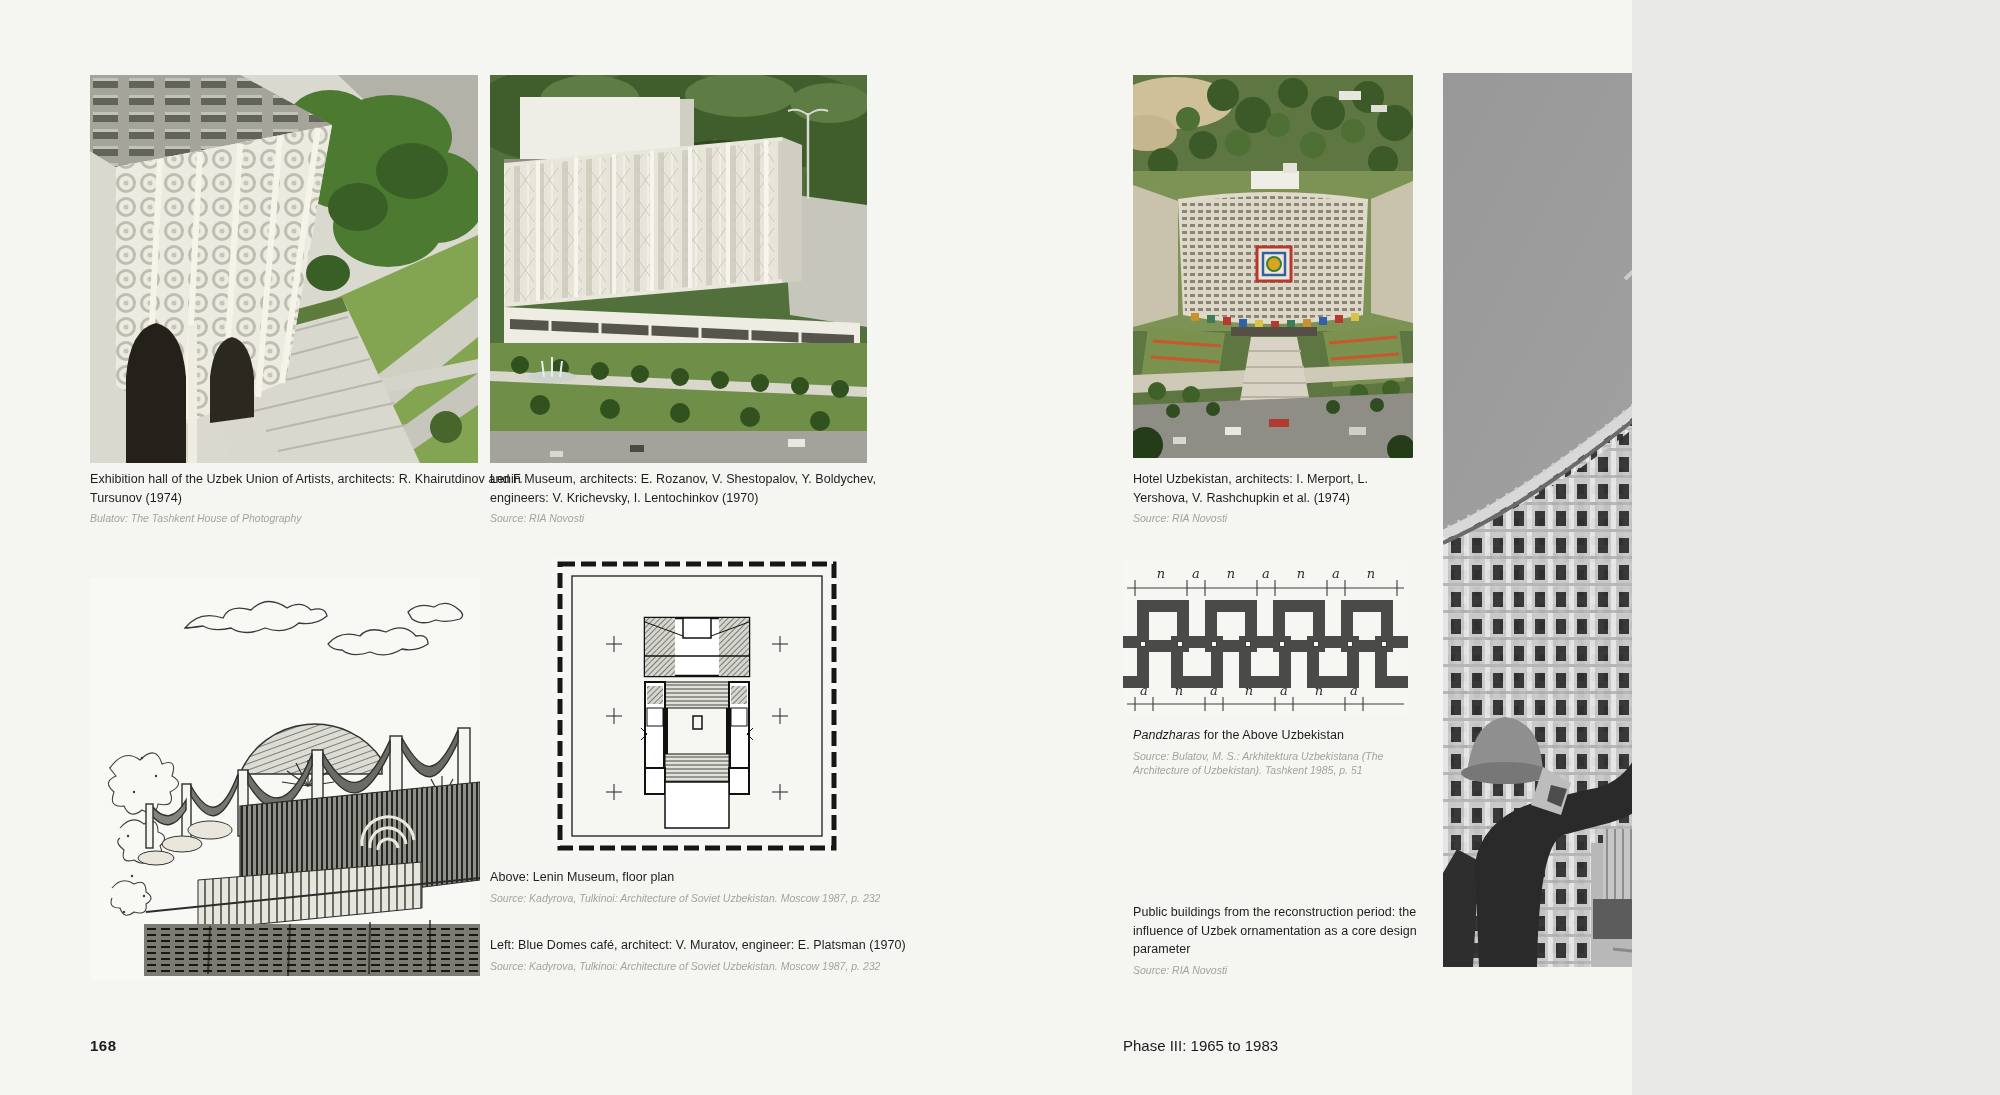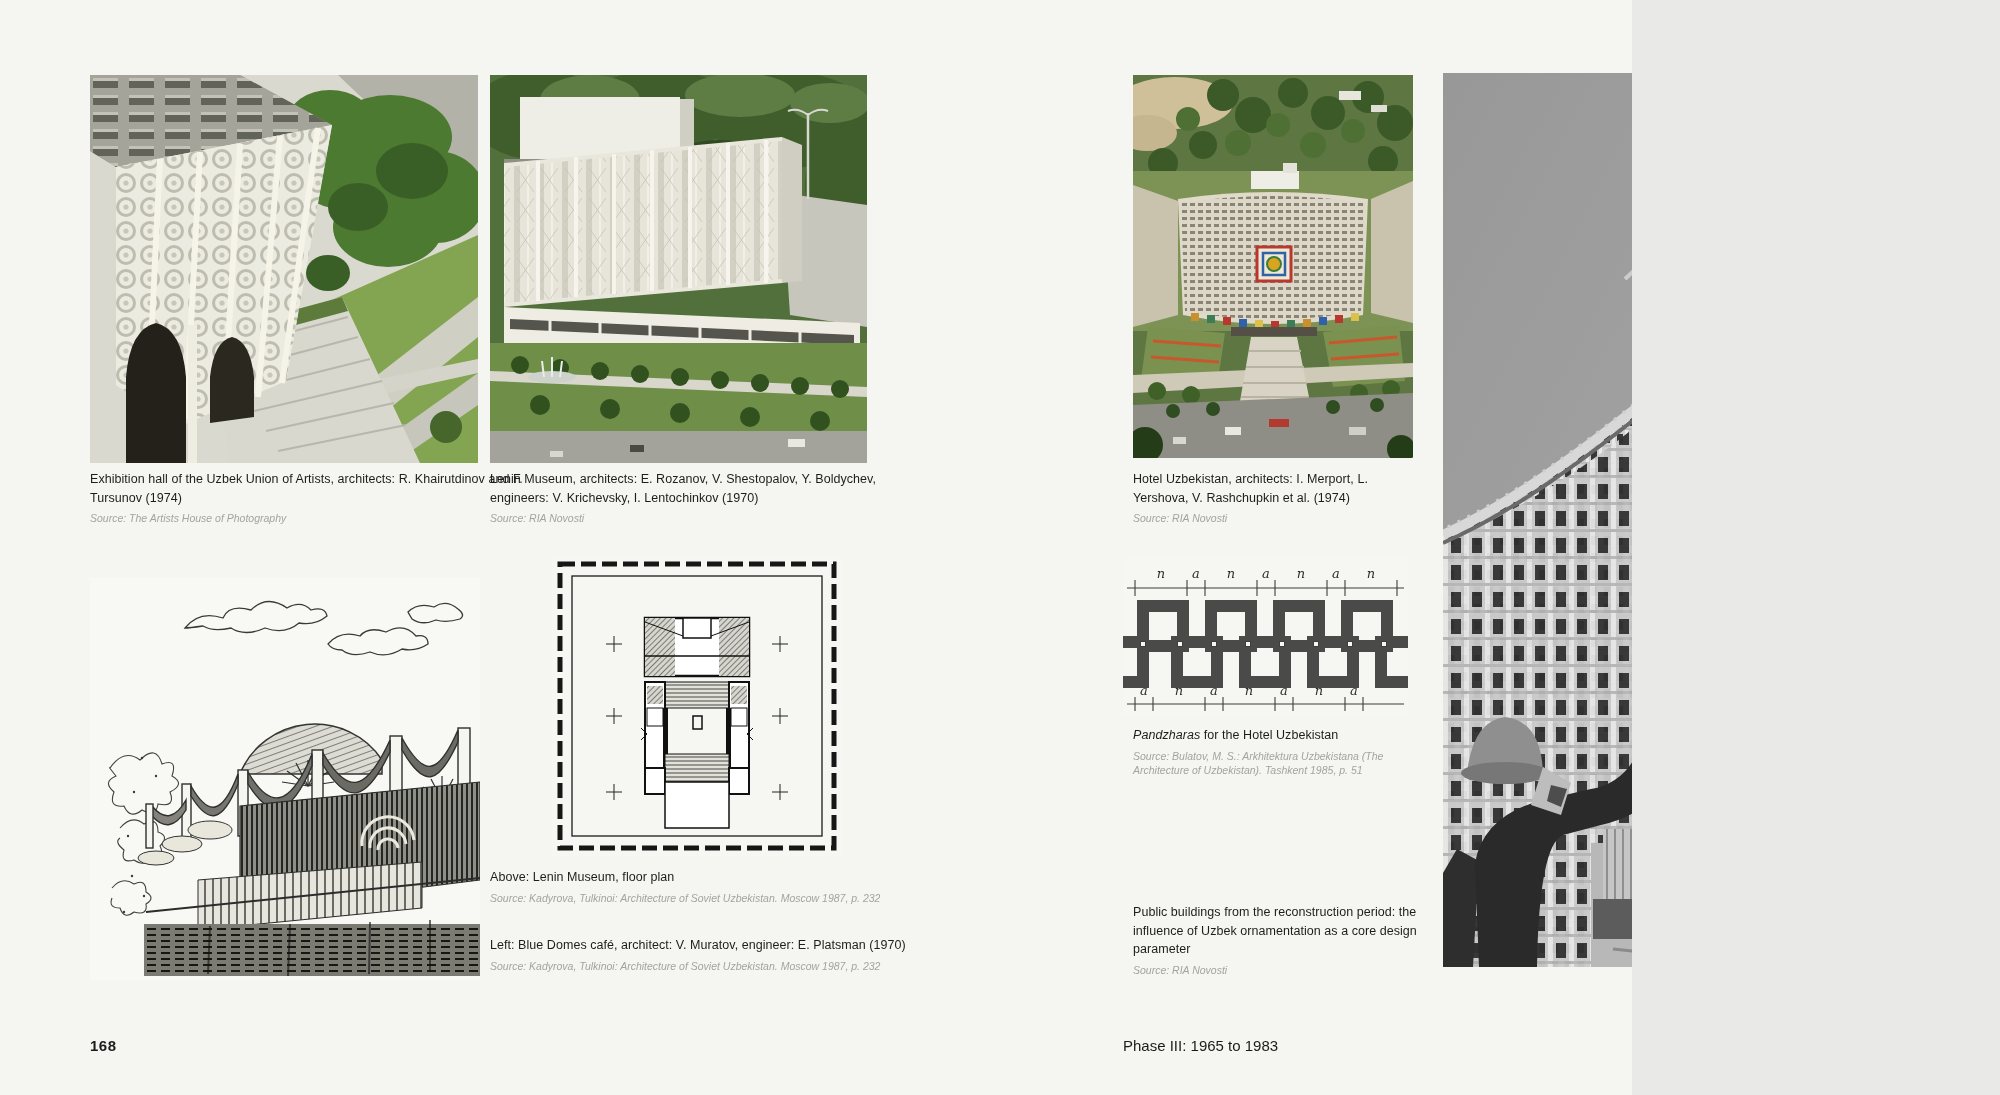--- a/index.html
+++ b/index.html
@@ -165,21 +165,21 @@
         </g>
       <rect x="0" y="356" width="377" height="32" fill="#a3a39b"></rect>
       <rect x="298" y="364" width="17" height="8" fill="#e8e8e2"></rect>
       <rect x="140" y="370" width="14" height="7" fill="#4a4a44"></rect>
       <rect x="60" y="376" width="13" height="6" fill="#d8d8d2"></rect>
     </svg>
   </div>
 
   <div class="abs" style="left:90px;top:470px;width:440px;">
     <p class="cap">Exhibition hall of the Uzbek Union of Artists, architects: R. Khairutdinov and F. Tursunov (1974)</p>
-    <p class="src">Source: The Artists House of Photography</p>
+    <p class="src">Bulatov: The Tashkent House of Photography</p>
   </div>
 
   <div class="abs" style="left:490px;top:470px;width:428px;">
     <p class="cap">Lenin Museum, architects: E. Rozanov, V. Shestopalov, Y. Boldychev, engineers: V. Krichevsky, I. Lentochinkov (1970)</p>
     <p class="src">Source: RIA Novosti</p>
   </div>
 
   <div class="figure" style="left:90px;top:578px;width:390px;height:402px;">
     <svg viewBox="0 0 390 402" preserveAspectRatio="none">
       <defs>
@@ -531,21 +531,21 @@
       <text class="dim" x="56" y="137">n</text>
       <text class="dim" x="91" y="137">a</text>
       <text class="dim" x="126" y="137">n</text>
       <text class="dim" x="161" y="137">a</text>
       <text class="dim" x="196" y="137">n</text>
       <text class="dim" x="231" y="137">a</text>
     </svg>
   </div>
 
   <div class="abs" style="left:1133px;top:726px;width:260px;">
-    <p class="cap"><em class="term">Pandzharas</em><span> for the Hotel Uzbekistan</span></p>
+    <p class="cap"><em class="term">Pandzharas</em><span> for the Above Uzbekistan</span></p>
     <p class="src">Source: Bulatov, M. S.: Arkhitektura Uzbekistana (The Architecture of Uzbekistan). Tashkent 1985, p. 51</p>
   </div>
 
   <div class="abs" style="left:1133px;top:903px;width:312px;">
     <p class="cap">Public buildings from the reconstruction period: the influence of Uzbek ornamentation as a core design parameter</p>
     <p class="src">Source: RIA Novosti</p>
   </div>
 
   <div class="photo" style="left:1443px;top:73px;width:462px;height:894px;">
     <svg viewBox="0 0 462 894" preserveAspectRatio="none">

